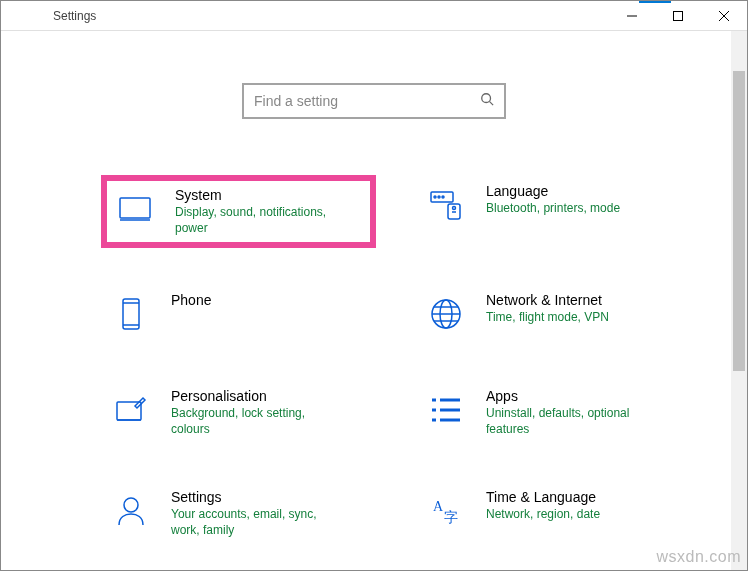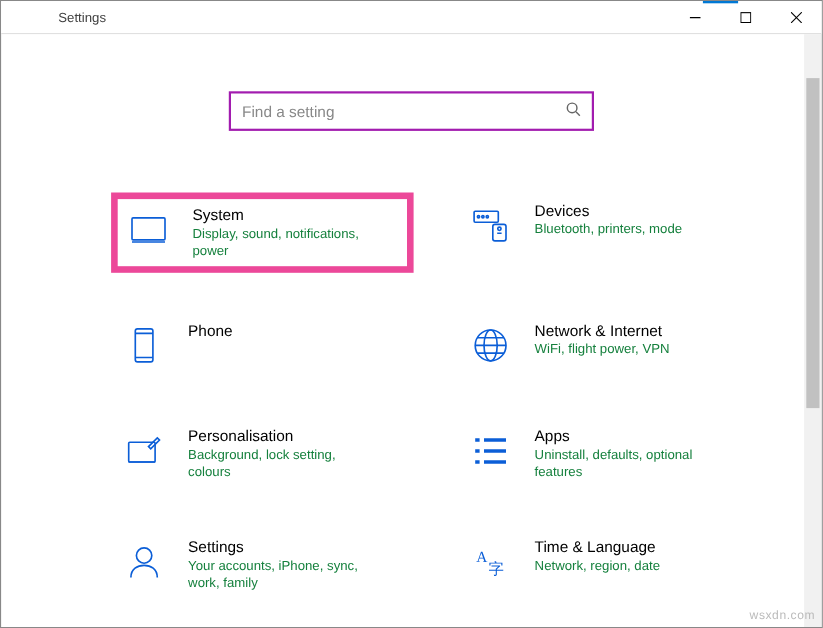--- a/index.html
+++ b/index.html
@@ -4,35 +4,35 @@
   <style>
     * { box-sizing: border-box; margin: 0; padding: 0; }
     body { font-family: "Segoe UI", sans-serif; background: #fff; width: 748px; height: 571px; overflow: hidden; position: relative; border: 1px solid #888; }
     .titlebar { height: 30px; display: flex; align-items: center; justify-content: space-between; background: #fff; border-bottom: 1px solid #e0e0e0; }
     .titlebar-left { display: flex; align-items: center; padding-left: 8px; font-size: 12px; color: #404040; margin-left: 44px; }
     .titlebar-right { display: flex; }
     .win-btn { width: 46px; height: 30px; display: flex; align-items: center; justify-content: center; cursor: pointer; }
     .win-btn svg { width: 10px; height: 10px; }
     .content { position: relative; height: calc(100% - 30px); overflow: hidden; }
     .search-wrap { display: flex; justify-content: center; margin-top: 52px; }
-    .search-box { width: 332px; height: 36px; border: 2px solid #a21caf; display: flex; align-items: center; padding: 0 10px; gap: 12px; }
+    .search-box { width: 264px; height: 36px; border: 2px solid #a3a3a3; display: flex; align-items: center; padding: 0 10px; gap: 12px; }
     .search-box input { flex: 1; border: none; outline: none; font-size: 14px; color: #666; }
     .search-box input::placeholder { color: #888; }
     .search-icon svg { width: 14px; height: 14px; stroke: #666; fill: none; }
     .grid { display: grid; grid-template-columns: 1fr 1fr; column-gap: 40px; row-gap: 36px; padding: 56px 56px 0 100px; }
     .card { display: flex; align-items: flex-start; padding: 8px; cursor: pointer; }
     .card.highlighted { border: 6px solid #ec4899; padding: 6px; }
     .card-icon { width: 44px; height: 44px; display: flex; align-items: center; justify-content: center; margin-right: 18px; flex-shrink: 0; }
     .card-icon svg { width: 32px; height: 32px; stroke: #0b5ed7; fill: none; stroke-width: 1.5; }
     .card-text { display: flex; flex-direction: column; }
     .card-title { font-size: 14px; color: #000; margin-bottom: 2px; }
     .card-desc { font-size: 12px; color: #15803d; max-width: 170px; line-height: 1.3; }
     .scrollbar { position: absolute; right: 0; top: 0; width: 16px; height: 100%; background: #f1f1f1; }
     .scroll-thumb { position: absolute; right: 2px; width: 12px; top: 40px; height: 300px; background: #c1c1c1; }
-    .watermark { position: absolute; right: 6px; bottom: 4px; font-size: 11px; color: #bbb; letter-spacing: 0.5px; }
+    .watermark { position: absolute; right: 6px; bottom: 4px; font-size: 16px; color: #bbb; letter-spacing: 0.5px; }
     .tab-accent { position: absolute; top: -1px; right: 76px; width: 32px; height: 3px; background: #0078d4; }
   </style>
 </head>
 <body>
 
 <div class="tab-accent"></div>
 
 <div class="titlebar">
   <div class="titlebar-left">Settings</div>
   <div class="titlebar-right">
@@ -90,21 +90,21 @@
             <rect x="1" y="3" width="22" height="10" rx="1"></rect>
             <circle cx="5" cy="8" r="1"></circle>
             <circle cx="9" cy="8" r="1"></circle>
             <circle cx="13" cy="8" r="1"></circle>
             <rect x="18" y="15" width="12" height="15" rx="2"></rect>
             <circle cx="24" cy="19" r="1.5"></circle>
             <line x1="22" y1="23" x2="26" y2="23"></line>
           </svg>
       </div>
       <div class="card-text">
-        <span class="card-title">Devices</span>
+        <span class="card-title">Language</span>
         <span class="card-desc">Bluetooth, printers, mode</span>
       </div>
     </div>
 
     <div class="card">
       <div class="card-icon">
         <svg viewBox="0 0 20 32">
             <rect x="2" y="1" width="16" height="30" rx="2"></rect>
             <line x1="2" y1="5" x2="18" y2="5"></line>
             <line x1="2" y1="27" x2="18" y2="27"></line>
@@ -120,21 +120,21 @@
         <svg viewBox="0 0 32 32">
             <circle cx="16" cy="16" r="14"></circle>
             <ellipse cx="16" cy="16" rx="6" ry="14"></ellipse>
             <line x1="2" y1="16" x2="30" y2="16"></line>
             <line x1="4" y1="9" x2="28" y2="9"></line>
             <line x1="4" y1="23" x2="28" y2="23"></line>
           </svg>
       </div>
       <div class="card-text">
         <span class="card-title">Network &amp; Internet</span>
-        <span class="card-desc">WiFi, flight power, VPN</span>
+        <span class="card-desc">Time, flight mode, VPN</span>
       </div>
     </div>
 
     <div class="card">
       <div class="card-icon">
         <svg viewBox="0 0 32 32">
             <rect x="2" y="8" width="24" height="18" rx="1"></rect>
             <line x1="2" y1="26" x2="26" y2="26"></line>
             <path d="M20 12 L28 4 L30 6 L22 14 Z"></path>
           </svg>
@@ -164,21 +164,21 @@
 
     <div class="card">
       <div class="card-icon">
         <svg viewBox="0 0 32 32">
             <circle cx="16" cy="10" r="7"></circle>
             <path d="M4 30 C4 22 10 19 16 19 C22 19 28 22 28 30"></path>
           </svg>
       </div>
       <div class="card-text">
         <span class="card-title">Settings</span>
-        <span class="card-desc">Your accounts, iPhone, sync, work, family</span>
+        <span class="card-desc">Your accounts, email, sync, work, family</span>
       </div>
     </div>
 
     <div class="card">
       <div class="card-icon">
         <svg viewBox="0 0 32 32">
             <text x="3" y="16" font-size="14" fill="#0b5ed7" stroke="none" font-family="Segoe UI">A</text>
             <text x="14" y="27" font-size="14" fill="#0b5ed7" stroke="none" font-family="Segoe UI">字</text>
           </svg>
       </div>

